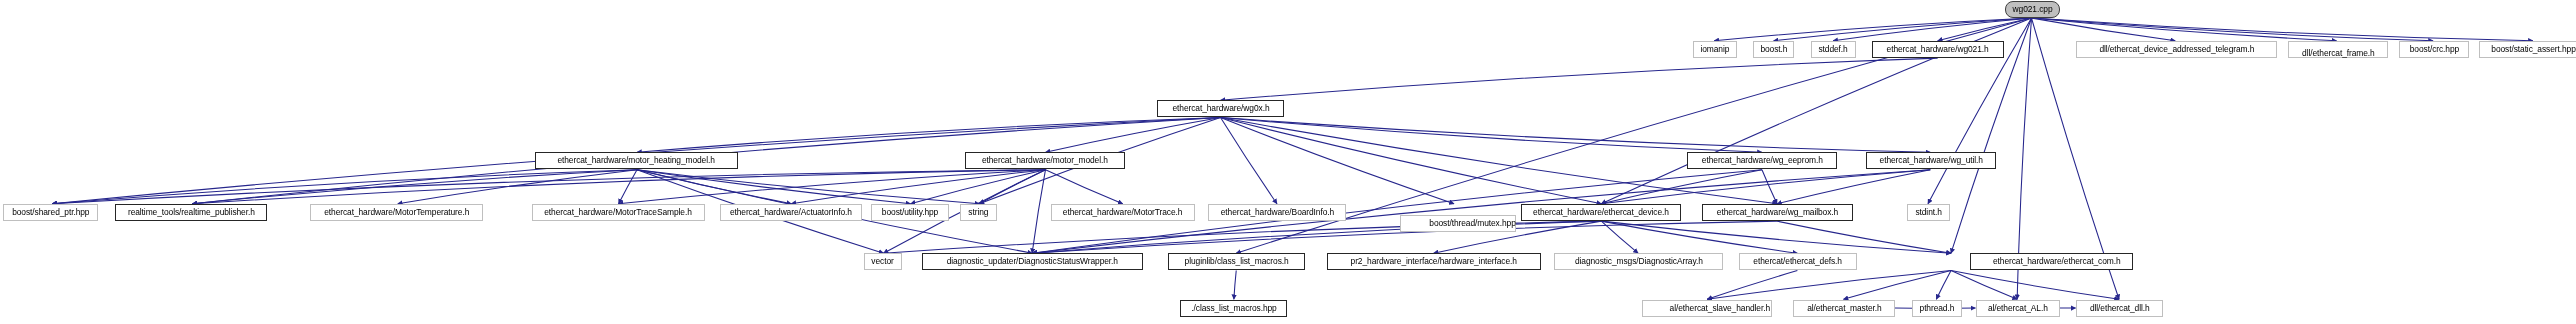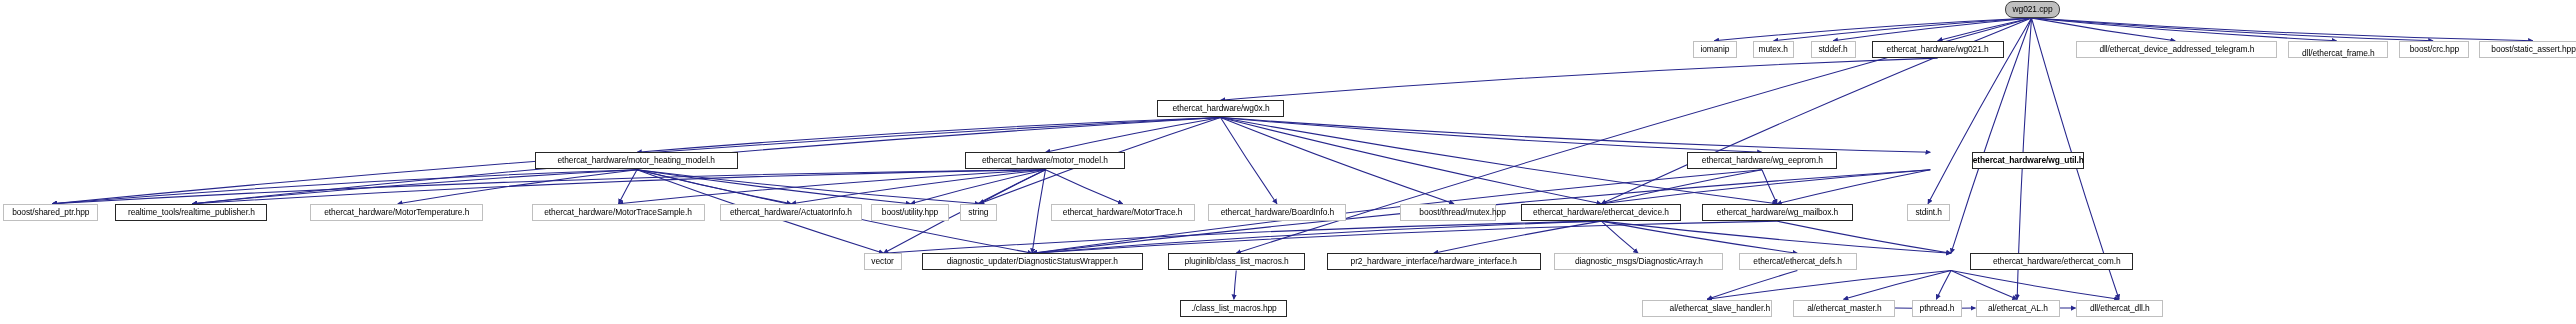--- a/index.html
+++ b/index.html
@@ -132,21 +132,21 @@
       <path d="M 3080 461 Q 3092.5 461.3 3105 461" fill="none" stroke="#26268c" stroke-width="1.6" marker-end="url(#arrow)"></path>
     </svg>
   <div id="nodes-layer">
       <div class="node root" style="left: 2005px; top: 0.7px; width: 55px; border-radius: 8px;">
         <span class="label">wg021.cpp</span>
       </div>
       <div class="node" style="left: 1693px; top: 41px; width: 44px;">
         <span class="label">iomanip</span>
       </div>
       <div class="node" style="left: 1753px; top: 41px; width: 41px;">
-        <span class="label">mutex.h</span>
+        <span class="label">boost.h</span>
       </div>
       <div class="node" style="left: 1811px; top: 41px; width: 45px;">
         <span class="label">stddef.h</span>
       </div>
       <div class="node heavy" style="left: 1872px; top: 41px; width: 132px;">
         <span class="label">ethercat_hardware/wg021.h</span>
       </div>
       <div class="node" style="left: 2076px; top: 41px; width: 201px;">
         <span class="label">dll/ethercat_device_addressed_telegram.h</span>
       </div>
@@ -164,21 +164,21 @@
       </div>
       <div class="node heavy" style="left: 535px; top: 152px; width: 203px;">
         <span class="label">ethercat_hardware/motor_heating_model.h</span>
       </div>
       <div class="node heavy" style="left: 965px; top: 152px; width: 160px;">
         <span class="label">ethercat_hardware/motor_model.h</span>
       </div>
       <div class="node heavy" style="left: 1687px; top: 152px; width: 150px;">
         <span class="label">ethercat_hardware/wg_eeprom.h</span>
       </div>
-      <div class="node heavy" style="left: 1972px; top: 152px; width: 112px; font-weight: bold;">
+      <div class="node heavy" style="left: 1866px; top: 152px; width: 130px;">
         <span class="label">ethercat_hardware/wg_util.h</span>
       </div>
       <div class="node" style="left: 3.3px; top: 204px; width: 95px;">
         <span class="label">boost/shared_ptr.hpp</span>
       </div>
       <div class="node heavy" style="left: 115px; top: 204px; width: 152px;">
         <span class="label">realtime_tools/realtime_publisher.h</span>
       </div>
       <div class="node" style="left: 310px; top: 204px; width: 173px; justify-content: center;">
         <span class="label">ethercat_hardware/MotorTemperature.h</span>
@@ -194,21 +194,21 @@
       </div>
       <div class="node" style="left: 960px; top: 204px; width: 37px;">
         <span class="label">string</span>
       </div>
       <div class="node" style="left: 1051px; top: 204px; width: 144px;">
         <span class="label">ethercat_hardware/MotorTrace.h</span>
       </div>
       <div class="node" style="left: 1208px; top: 204px; width: 138px;">
         <span class="label">ethercat_hardware/BoardInfo.h</span>
       </div>
-      <div class="node" style="left: 1400px; top: 204px; width: 96px; padding-left: 33px;">
+      <div class="node" style="left: 1400px; top: 215px; width: 116px; padding-left: 33px;">
         <span class="label">boost/thread/mutex.hpp</span>
       </div>
       <div class="node heavy" style="left: 1521px; top: 204px; width: 160px;">
         <span class="label">ethercat_hardware/ethercat_device.h</span>
       </div>
       <div class="node heavy" style="left: 1702px; top: 204px; width: 151px;">
         <span class="label">ethercat_hardware/wg_mailbox.h</span>
       </div>
       <div class="node" style="left: 1907px; top: 204px; width: 43px;">
         <span class="label">stdint.h</span>

